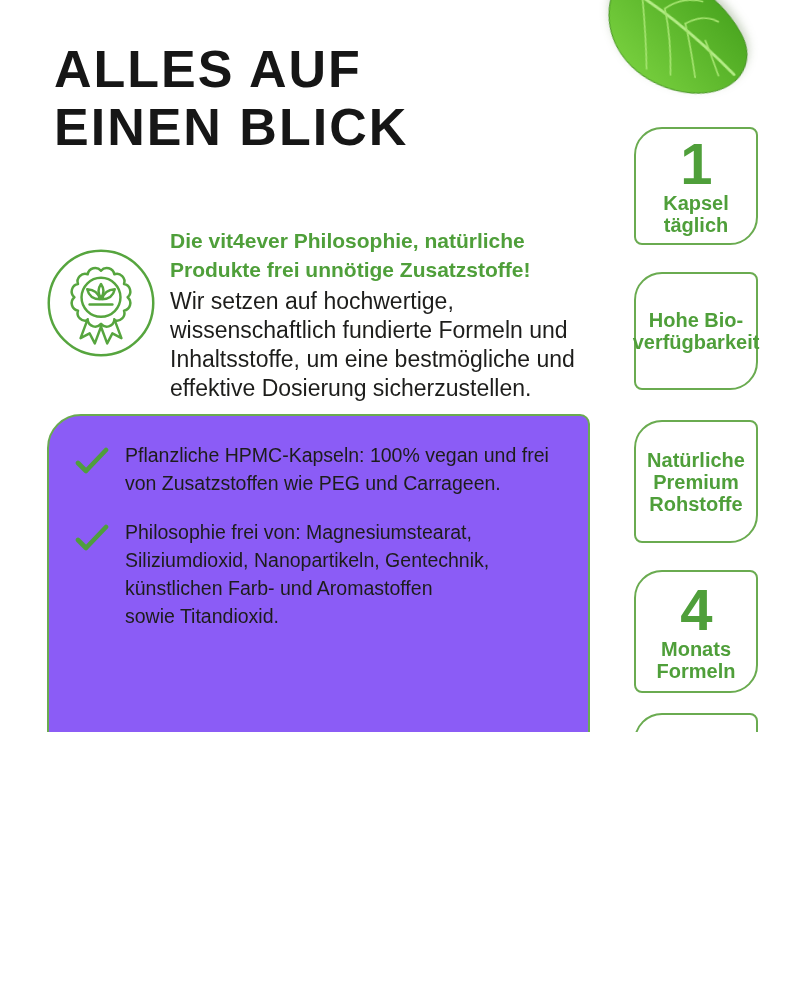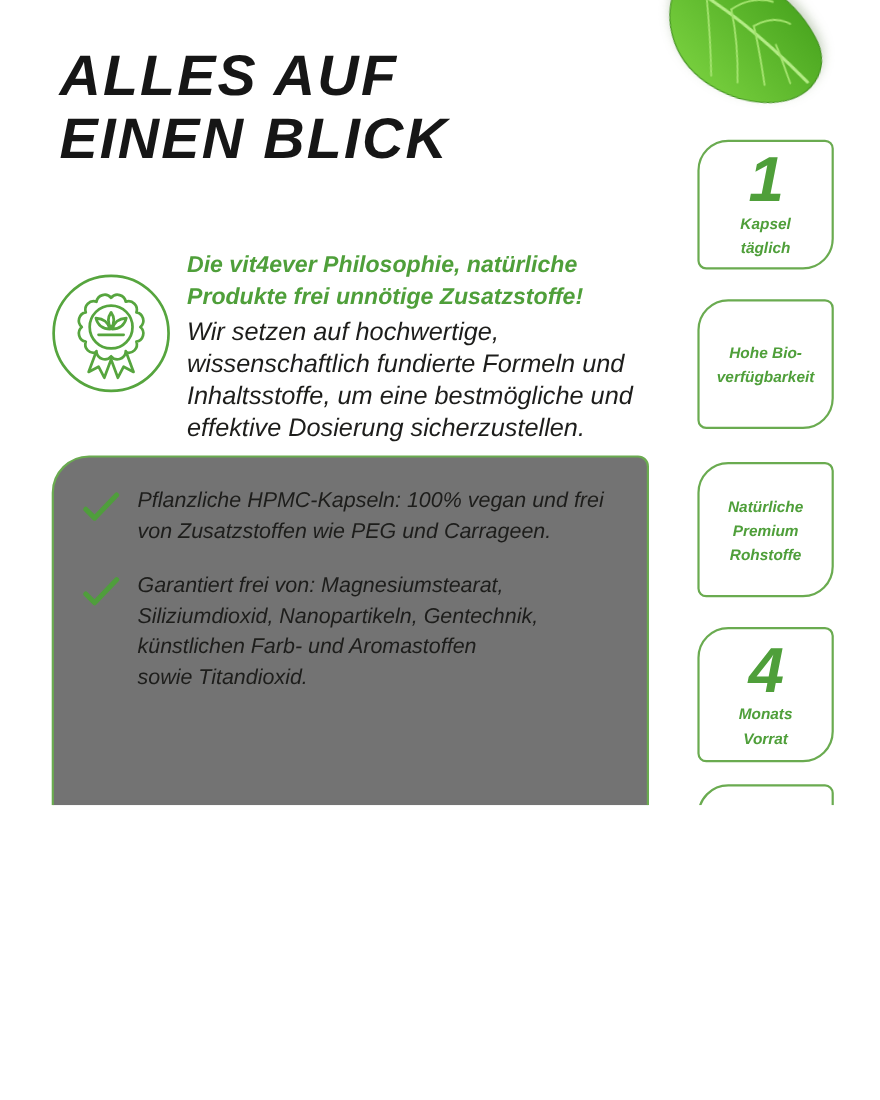--- a/index.html
+++ b/index.html
@@ -1,18 +1,18 @@
 <!DOCTYPE html>
 <html style="--green: #4f9f3a; --green-border: #6aab50; --green-dark: #136f48; --green-fill: #58a233; --text: #1d1d1b;"><head>
 <meta charset="utf-8">
 <style>
   html,body{margin:0;padding:0;background:#fff;}
   #page{
     position:relative;width:800px;height:732px;overflow:hidden;background:#fff;
-    font-family:"Liberation Sans",sans-serif;color:var(--text);font-style:italic;
+    font-family:"Liberation Sans",sans-serif;color:var(--text);
   }
   .abs{position:absolute;}
   .ml{white-space:pre-line;}
 
   
   #title{
     left:54px;top:40px;margin:0;
     font-size:52px;line-height:58px;font-weight:900;letter-spacing:2px;
     color:#161616;
   }
@@ -25,21 +25,21 @@
   }
   #philosophy .body{
     color:var(--text);font-size:23px;line-height:29px;
   }
 
   
   #checklist{
     left:47px;top:414px;width:543px;height:424px;box-sizing:border-box;
     border:2px solid var(--green-border);
     border-radius:34px 10px 34px 10px;
-    background:#737373;
+    background:#8b5cf6;
     padding:25px 12px 0 24px;
   }
   .check-row{display:flex;align-items:flex-start;margin-bottom:21px;}
   .check-row svg{flex:0 0 auto;margin:6px 16px 0 2px;}
   .check-row .txt{font-size:19.5px;line-height:28px;color:var(--text);}
 
   
   #liver-box{
     left:22px;top:749px;width:210px;height:210px;box-sizing:border-box;
     border:4px solid var(--green-dark);
@@ -54,21 +54,21 @@
     border:2px solid var(--green-border);
     border-radius:28px 8px 28px 8px;
     background:#fff;
     display:flex;flex-direction:column;align-items:center;justify-content:center;
     text-align:center;
   }
   .sbox .num{
     font-size:58px;font-weight:900;color:var(--green);line-height:56px;letter-spacing:-1px;
   }
   .sbox .lbl{
-    font-size:14px;font-weight:bold;color:var(--green);line-height:22px;
+    font-size:20px;font-weight:bold;color:var(--green);line-height:22px;
   }
   #sbox-1{top:127px;height:118px;}
   #sbox-2{top:272px;height:118px;}
   #sbox-3{top:420px;height:123px;}
   #sbox-4{top:570px;height:123px;}
   #capsule-box{top:713px;height:127px;justify-content:center;padding-top:14px;}
   #capsule-box .dim{font-size:17.5px;font-weight:bold;color:var(--green);margin-top:2px;}
 
   
   #green-box{
@@ -142,21 +142,21 @@
       <svg width="34" height="29" viewBox="0 0 34 29" aria-hidden="true">
         <polyline points="3,16 11,24 31,3" fill="none" stroke="#4f9e3c" stroke-width="4.6" stroke-linecap="round" stroke-linejoin="round"></polyline>
       </svg>
       <div class="txt ml">Pflanzliche HPMC-Kapseln: 100% vegan und frei
 von Zusatzstoffen wie PEG und Carrageen.</div>
     </div>
     <div class="check-row">
       <svg width="34" height="29" viewBox="0 0 34 29" aria-hidden="true">
         <polyline points="3,16 11,24 31,3" fill="none" stroke="#4f9e3c" stroke-width="4.6" stroke-linecap="round" stroke-linejoin="round"></polyline>
       </svg>
-      <div class="txt ml">Garantiert frei von: Magnesiumstearat,
+      <div class="txt ml">Philosophie frei von: Magnesiumstearat,
 Siliziumdioxid, Nanopartikeln, Gentechnik,
 künstlichen Farb- und Aromastoffen
 sowie Titandioxid.</div>
     </div>
   </div>
 
   <div id="liver-box" class="abs">
     <svg width="156" height="156" viewBox="0 0 210 210" aria-hidden="true">
       <g fill="none" stroke="#136f48" stroke-width="7" stroke-linecap="round" stroke-linejoin="round">
         <path d="M103,26 L103,62"></path>
@@ -188,21 +188,21 @@
 
   <div id="sbox-3" class="sbox">
     <div class="lbl ml">Natürliche
 Premium
 Rohstoffe</div>
   </div>
 
   <div id="sbox-4" class="sbox">
     <div class="num">4</div>
     <div class="lbl ml">Monats
-Vorrat</div>
+Formeln</div>
   </div>
 
   <div id="capsule-box" class="sbox">
     <svg width="96" height="42" viewBox="0 0 110 44" aria-hidden="true">
       <defs>
         <linearGradient id="cg" x1="0" y1="0" x2="0" y2="1">
           <stop offset="0" stop-color="#f4eddd"></stop>
           <stop offset="0.55" stop-color="#e6dcc4"></stop>
           <stop offset="1" stop-color="#d2c4a5"></stop>
         </linearGradient>

